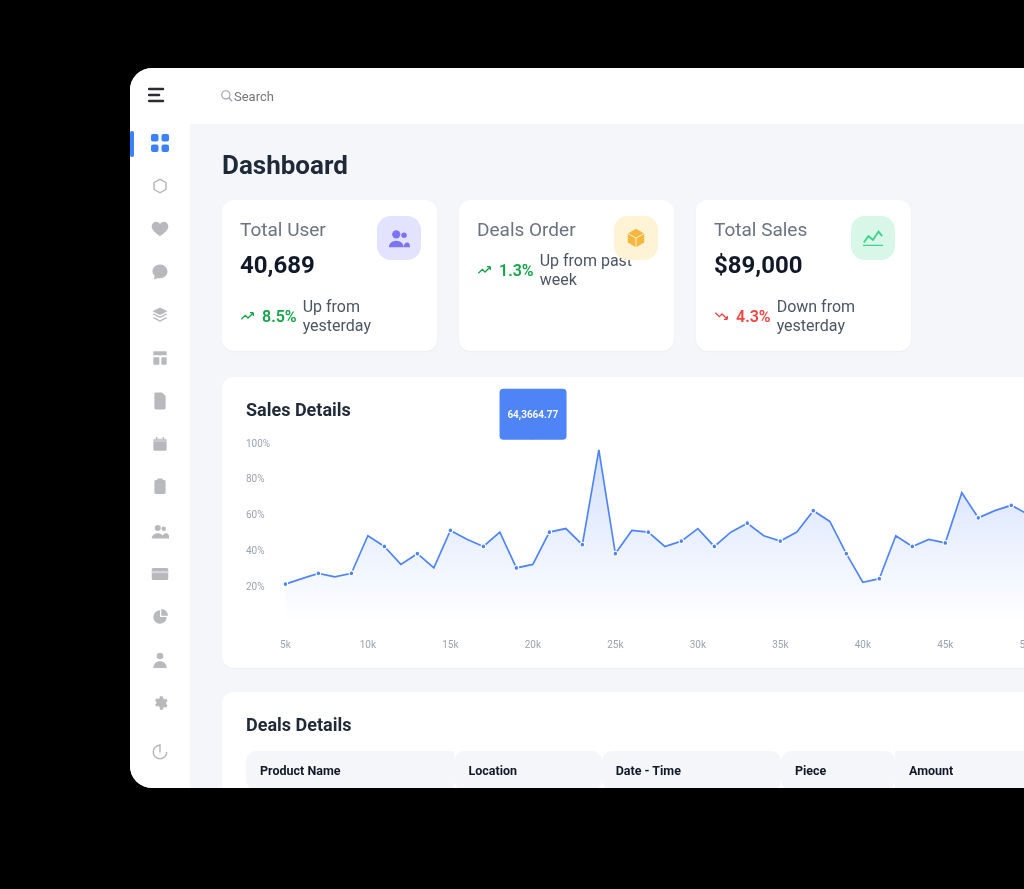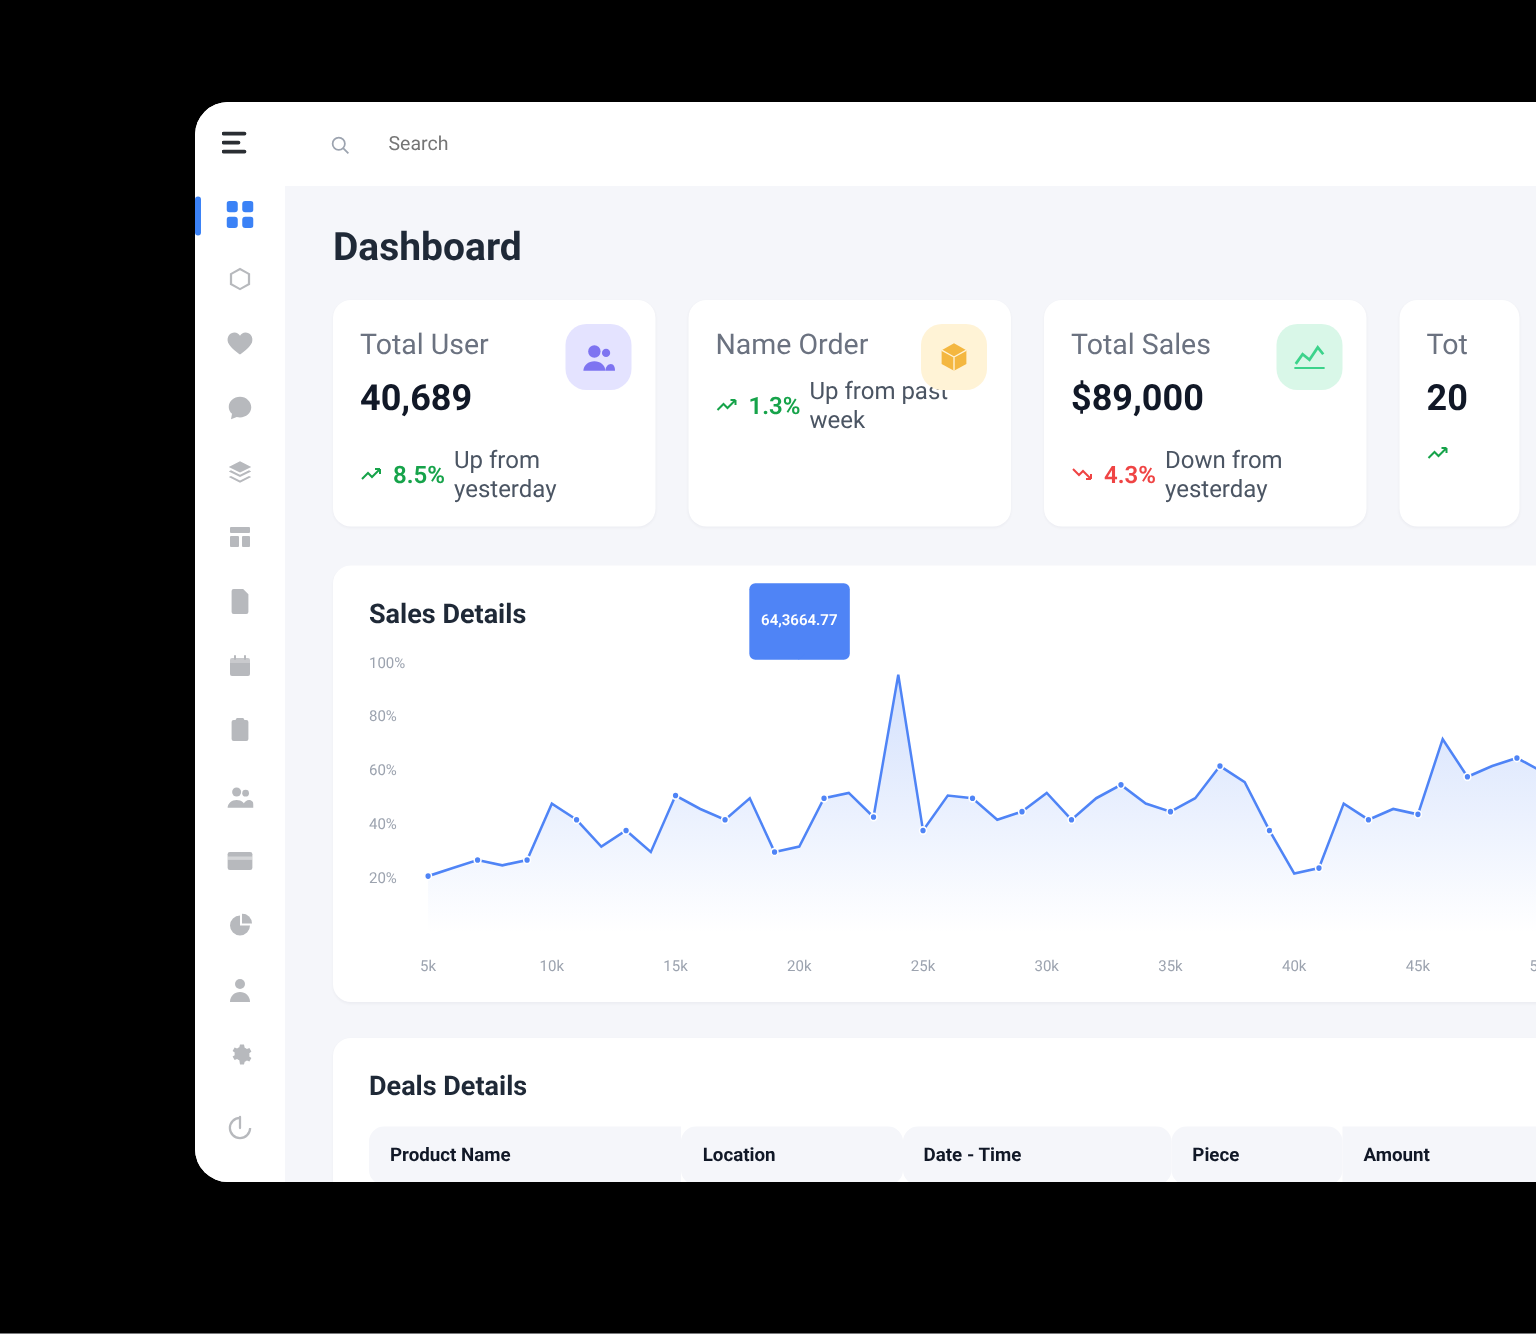--- a/index.html
+++ b/index.html
@@ -5,21 +5,21 @@
   *{box-sizing:border-box;margin:0;padding:0;font-family:-apple-system,BlinkMacSystemFont,"Segoe UI",Roboto,sans-serif}
   body{background:#000;width:1024px;height:889px;overflow:hidden}
   .app-window{position:absolute;left:130px;top:68px;width:960px;height:720px;background:#fff;border-radius:22px;overflow:hidden;box-shadow:0 40px 60px rgba(0,0,0,.35)}
   .sidebar{position:absolute;left:0;top:0;width:60px;height:100%;background:#fff;display:flex;flex-direction:column;align-items:center;padding-top:18px;gap:6px}
   .sidebar .logo{width:24px;height:24px;margin-bottom:10px;color:#2a2e33}
   .sidebar .nav-item{width:40px;height:38px;display:flex;align-items:center;justify-content:center;border-radius:8px;color:#b7b9bd;cursor:pointer;position:relative;margin-bottom:1px}
   .sidebar .nav-item.active{color:#3b82f6}
   .sidebar .nav-item.active::before{content:"";position:absolute;left:-10px;top:6px;width:4px;height:26px;background:#3b82f6;border-radius:3px}
   .sidebar .spacer{flex:1}
   .topbar{position:absolute;left:60px;top:0;right:0;height:56px;display:flex;align-items:center;padding:0 30px;gap:10px;background:#fff}
-  .search-wrap{display:flex;align-items:flex-end;gap:25px;color:#9ca3af;font-size:13px}
+  .search-wrap{display:flex;align-items:flex-start;gap:0;color:#9ca3af;font-size:13px}
   .search-wrap input{border:none;outline:none;font-size:13px;color:#6b7280;width:200px}
   .content{position:absolute;left:60px;top:56px;right:0;bottom:0;background:#f5f6fa;padding:26px 32px;overflow:hidden}
   h1.title{font-size:26px;font-weight:700;color:#1f2937;margin-bottom:20px}
   .cards{display:flex;gap:22px;margin-bottom:26px}
   .card{flex:0 0 215px;background:#fff;border-radius:12px;padding:18px 18px 16px;box-shadow:0 1px 2px rgba(16,24,40,.04);position:relative}
   .card .label{font-size:19px;color:#6b7280;margin-bottom:10px}
   .card .value{font-size:24px;font-weight:700;color:#111827;margin-bottom:18px}
   .card .delta{font-size:16px;color:#4b5563;display:flex;align-items:center;gap:6px}
   .card .delta .pct{font-weight:600}
   .card .delta.up .pct{color:#16a34a}
@@ -175,21 +175,21 @@
           <svg width="22" height="20" viewBox="0 0 24 20" fill="#7E74F1">
               <circle cx="9" cy="6" r="4.5"></circle>
               <circle cx="17.5" cy="7" r="3"></circle>
               <path d="M1 20c0-4 3.6-7 8-7s8 3 8 7H1z"></path>
               <path d="M17 20c0-3 2-5 4-5s3 2 3 5h-7z"></path>
             </svg>
         </div>
       </div>
 
       <div class="card">
-        <div class="label">Name Order</div>
+        <div class="label">Deals Order</div>
         <div class="delta up">
           <span>
               <svg width="16" height="10" viewBox="0 0 24 14" fill="none" stroke="#16a34a" stroke-width="2">
                 <path d="M2 12l6-6 4 4 8-8m0 0h-5m5 0v5"></path>
               </svg>
             </span>
           <span class="pct">1.3%</span>
           <span>Up from past week</span>
         </div>
         <div class="icon-badge" style="background:#FFF3D6">
@@ -213,31 +213,20 @@
           <span>Down from yesterday</span>
         </div>
         <div class="icon-badge" style="background:#D9F7E8">
           <svg width="22" height="18" viewBox="0 0 24 18" fill="none" stroke="#3CD38B" stroke-width="2">
               <path d="M2 14l5-7 5 4 6-9 4 5"></path>
               <path d="M1 17h22" stroke-width="1.5"></path>
             </svg>
         </div>
       </div>
 
-      <div class="card" style="flex:0 0 80px;overflow:hidden">
-        <div class="label">Tot</div>
-        <div class="value">20</div>
-        <div class="delta up">
-          <span>
-              <svg width="16" height="10" viewBox="0 0 24 14" fill="none" stroke="#16a34a" stroke-width="2">
-                <path d="M2 12l6-6 4 4 8-8m0 0h-5m5 0v5"></path>
-              </svg>
-            </span>
-        </div>
-      </div>
     </div>
 
     <div class="panel">
       <h2>Sales Details</h2>
       <div class="chart-wrap">
         <div id="ylabels">
             <div class="ylab" style="top: 71.3684%;">20%</div>
             <div class="ylab" style="top: 54.3158%;">40%</div>
             <div class="ylab" style="top: 37.2632%;">60%</div>
             <div class="ylab" style="top: 20.2105%;">80%</div>

